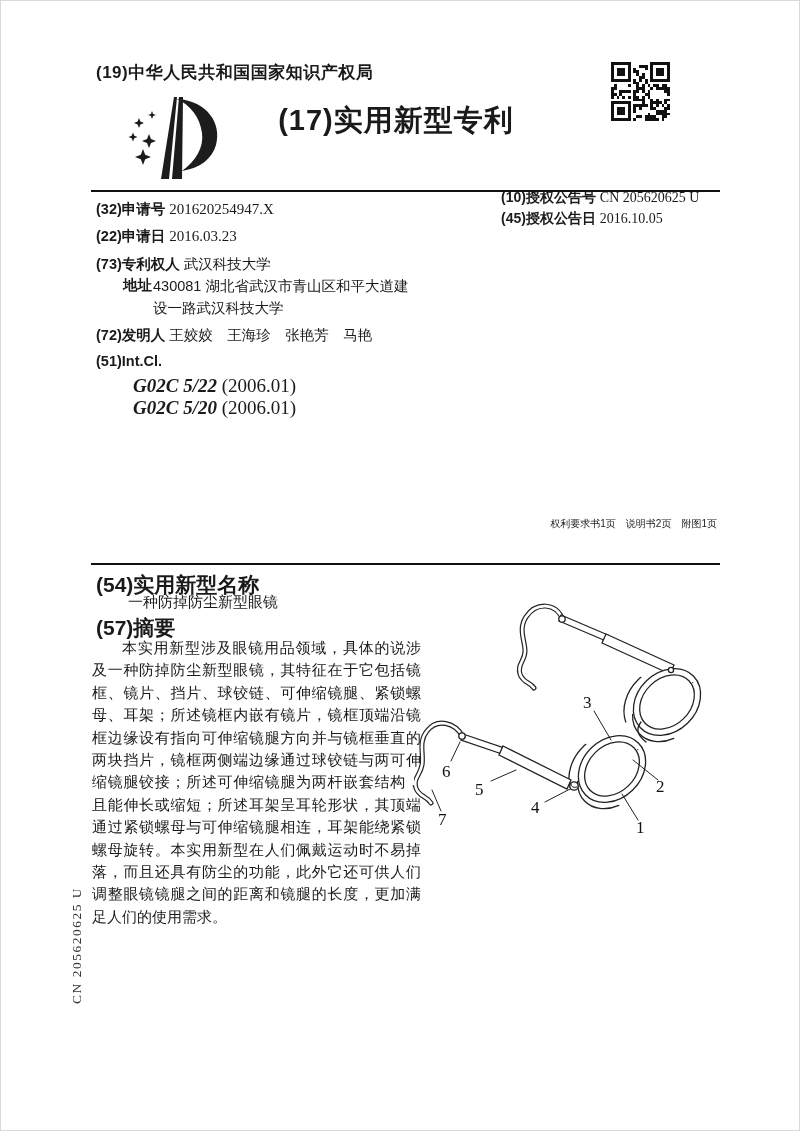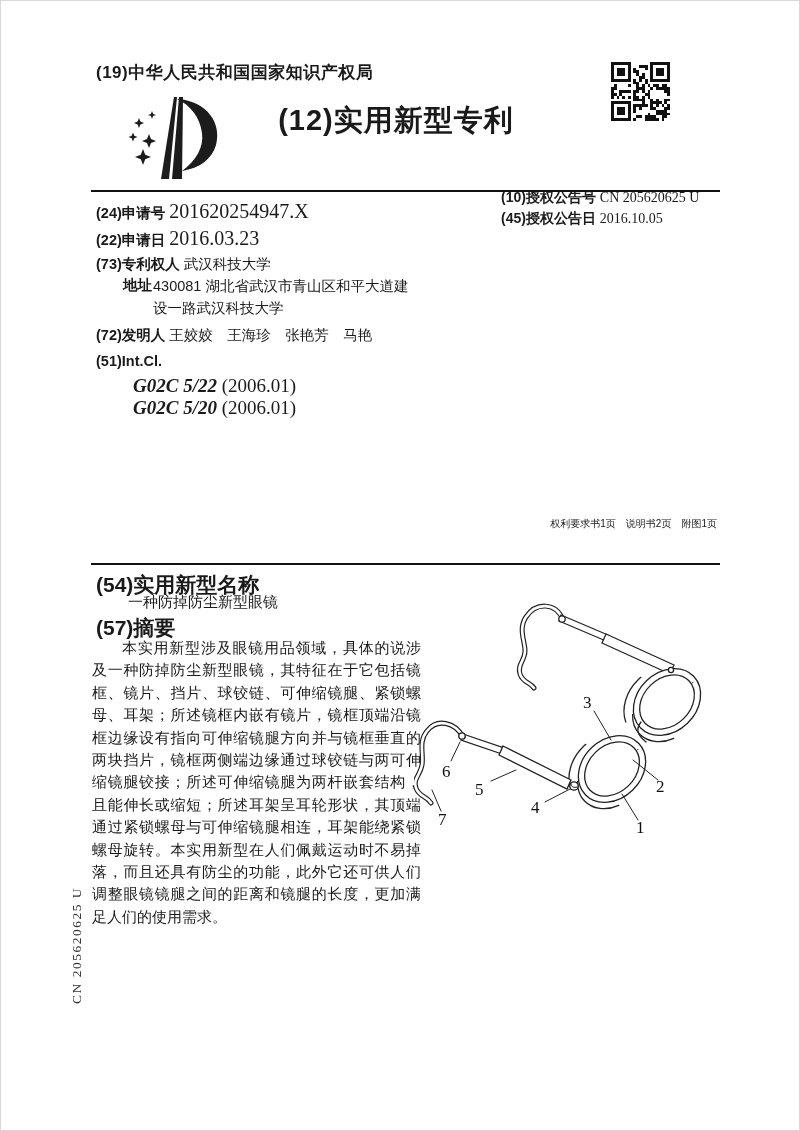--- a/index.html
+++ b/index.html
@@ -23,21 +23,21 @@
   .pub-block{left:500px;top:142px;font-size:14px;line-height:21px;white-space:nowrap;margin-top:44px;}
   .pub-block .lbl{font-weight:700;}
   .serif{font-family:"Liberation Serif",serif;}
   .rule{left:90px;width:629px;height:2px;background:#111;}
   .rule1{top:189px;}
   .rule2{top:562px;}
 
   
   .brow{left:95px;font-size:14.5px;white-space:nowrap;}
   .brow .lbl{font-weight:700;}
-  .brow .val{font-family:"Liberation Serif",serif;font-size:20px;}
+  .brow .val{font-family:"Liberation Serif",serif;font-size:15px;}
   .addr{left:122px;top:275px;font-size:14.5px;}
   .addr .lbl{font-weight:700;float:left;margin-right:1px;}
   .addr .val{display:inline-block;width:258px;line-height:21.5px;vertical-align:top;}
   .intcl{left:132px;font-size:19px;font-family:"Liberation Serif",serif;white-space:nowrap;}
   .intcl .code{font-style:italic;font-weight:700;}
   .pages-info{top:516px;right:82px;font-size:10px;}
 
   
   .sec-lbl{left:95px;font-size:21px;font-weight:700;}
   .inv-title{left:127px;top:592px;font-size:15px;}
@@ -75,21 +75,21 @@
       <polygon points="33,18 34.1,20.9 37,22 34.1,23.1 33,26 31.9,23.1 29,22 31.9,20.9"></polygon>
       <polygon points="14,39.5 15.3,42.7 18.5,44 15.3,45.3 14,48.5 12.7,45.3 9.5,44 12.7,42.7"></polygon>
       <polygon points="30,41 32,46 37,48 32,50 30,55 28,50 23,48 28,46"></polygon>
       <polygon points="24,56 26.2,61.8 32,64 26.2,66.2 24,72 21.8,66.2 16,64 21.8,61.8"></polygon>
       <polygon points="42,86 55,4 58,4 50,86"></polygon>
       <polygon points="53,86 60,4 64,4 63,86"></polygon>
       <path d="M60,6 C88,9 103,30 97,52 C93,66 81,75 63,78 C77,68 85,54 83,40 C81,24 71,12 58,6 Z"></path>
     </g>
   </svg>
 
-  <div class="abs doc-type">(12)实用新型专利</div>
+  <div class="abs doc-type">(17)实用新型专利</div>
 
   <svg id="qr" class="abs qr" width="61" height="59" viewBox="0 0 21 21" shape-rendering="crispEdges" aria-hidden="true">
       <rect x="10" y="1" width="1" height="1" fill="#111"></rect>
       <rect x="11" y="1" width="1" height="1" fill="#111"></rect>
       <rect x="12" y="1" width="1" height="1" fill="#111"></rect>
       <rect x="8" y="2" width="1" height="1" fill="#111"></rect>
       <rect x="12" y="2" width="1" height="1" fill="#111"></rect>
       <rect x="8" y="3" width="1" height="1" fill="#111"></rect>
       <rect x="9" y="3" width="1" height="1" fill="#111"></rect>
       <rect x="9" y="4" width="1" height="1" fill="#111"></rect>
@@ -221,21 +221,21 @@
     </div>
     <div>
       <span class="lbl">(45)授权公告日</span>
       <span class="serif">2016.10.05</span>
     </div>
   </div>
 
   <div class="abs rule rule1"></div>
 
   <div class="abs brow" style="top:199px;">
-    <span class="lbl">(24)申请号</span>
+    <span class="lbl">(32)申请号</span>
     <span class="val">201620254947.X</span>
   </div>
 
   <div class="abs brow" style="top:226px;">
     <span class="lbl">(22)申请日</span>
     <span class="val">2016.03.23</span>
   </div>
 
   <div class="abs brow" style="top:254px;">
     <span class="lbl">(73)专利权人</span>

